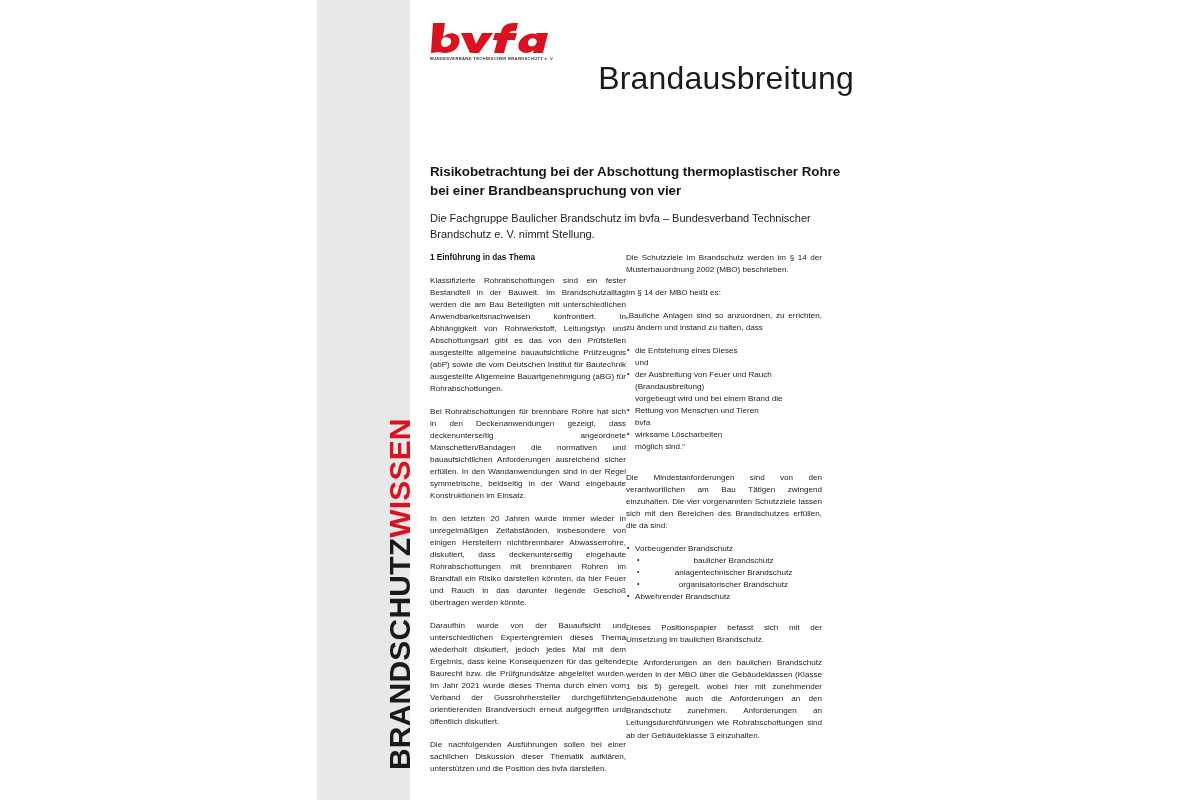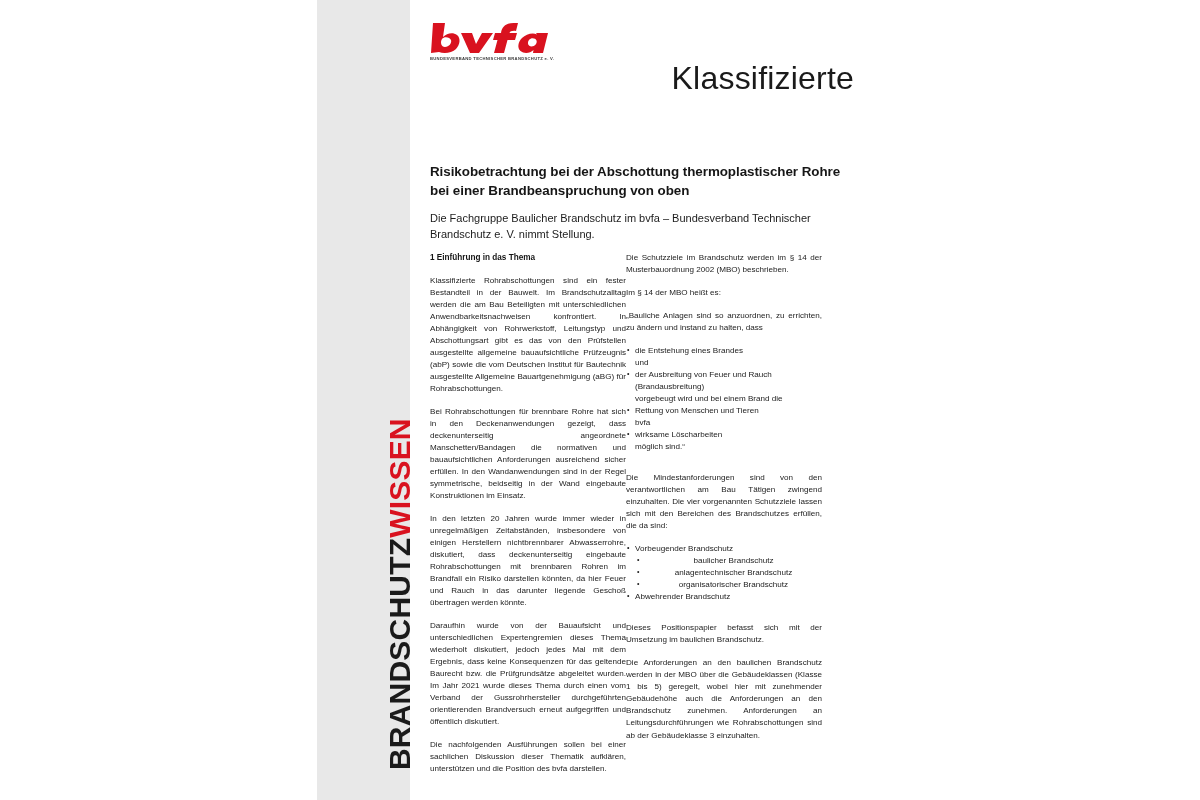--- a/index.html
+++ b/index.html
@@ -221,45 +221,45 @@
 
             <path d="M130 22 L142 22 C144 8 154 1 170 2 L176 2 L172 18 C164 17 160 19 159 22 L174 22 L170 36 L155 36 L148 62 L128 62 L135 36 L126 36 Z"></path>
 
             <path d="M212 22 L236 22 L226 62 L206 62 L207 56 C200 63 188 64 181 58 C174 52 176 40 184 32 C192 24 206 20 214 25 Z M198 36 C194 41 196 49 203 49 C210 49 215 42 213 37 C211 32 202 31 198 36 Z"></path>
           </g>
         </svg>
         <span class="logo-tagline">BUNDESVERBAND TECHNISCHER BRANDSCHUTZ e. V.</span>
       </div>
     </div>
 
-    <div class="doc-kind">Klassifizierte</div>
+    <div class="doc-kind">Brandausbreitung</div>
 
     <div class="title-block">
-      <h1 class="doc-title">Risikobetrachtung bei der Abschottung thermoplastischer Rohre bei einer Brandbeanspruchung von oben</h1>
+      <h1 class="doc-title">Risikobetrachtung bei der Abschottung thermoplastischer Rohre bei einer Brandbeanspruchung von vier</h1>
       <p class="doc-subtitle">Die Fachgruppe Baulicher Brandschutz im bvfa – Bundesverband Technischer Brandschutz e. V. nimmt Stellung.</p>
     </div>
 
     <div class="columns">
 
       <div class="col col-left">
         <h2 class="section-head">1 Einführung in das Thema</h2>
         <p class="para">Klassifizierte Rohrabschottungen sind ein fester Bestandteil in der Bauwelt. Im Brandschutzalltag werden die am Bau Beteiligten mit unterschiedlichen Anwendbarkeitsnachweisen konfrontiert. In Abhängigkeit von Rohrwerkstoff, Leitungstyp und Abschottungsart gibt es das von den Prüfstellen ausgestellte allgemeine bauaufsichtliche Prüfzeugnis (abP) sowie die vom Deutschen Institut für Bautechnik ausgestellte Allgemeine Bauartgenehmigung (aBG) für Rohrabschottungen.</p>
         <p class="para">Bei Rohrabschottungen für brennbare Rohre hat sich in den Deckenanwendungen gezeigt, dass deckenunterseitig angeordnete Manschetten/Bandagen die normativen und bauaufsichtlichen Anforderungen ausreichend sicher erfüllen. In den Wandanwendungen sind in der Regel symmetrische, beidseitig in der Wand eingebaute Konstruktionen im Einsatz.</p>
         <p class="para">In den letzten 20 Jahren wurde immer wieder in unregelmäßigen Zeitabständen, insbesondere von einigen Herstellern nichtbrennbarer Abwasserrohre, diskutiert, dass deckenunterseitig eingebaute Rohrabschottungen mit brennbaren Rohren im Brandfall ein Risiko darstellen könnten, da hier Feuer und Rauch in das darunter liegende Geschoß übertragen werden könnte.</p>
         <p class="para">Daraufhin wurde von der Bauaufsicht und unterschiedlichen Expertengremien dieses Thema wiederholt diskutiert, jedoch jedes Mal mit dem Ergebnis, dass keine Konsequenzen für das geltende Baurecht bzw. die Prüfgrundsätze abgeleitet wurden. Im Jahr 2021 wurde dieses Thema durch einen vom Verband der Gussrohrhersteller durchgeführten orientierenden Brandversuch erneut aufgegriffen und öffentlich diskutiert.</p>
         <p class="para last">Die nachfolgenden Ausführungen sollen bei einer sachlichen Diskussion dieser Thematik aufklären, unterstützen und die Position des bvfa darstellen.</p>
       </div>
 
       <div class="col col-right">
         <p class="para">Die Schutzziele im Brandschutz werden im § 14 der Musterbauordnung 2002 (MBO) beschrieben.</p>
         <p class="para noj">Im § 14 der MBO heißt es:</p>
         <p class="para">„Bauliche Anlagen sind so anzuordnen, zu errichten, zu ändern und instand zu halten, dass</p>
 
         <ul class="bullets">
-          <li>die Entstehung eines Brandes</li>
+          <li>die Entstehung eines Dieses</li>
           <li class="nobullet">und</li>
           <li>der Ausbreitung von Feuer und Rauch</li>
           <li class="nobullet">(Brandausbreitung)</li>
           <li class="nobullet">vorgebeugt wird und bei einem Brand die</li>
           <li>Rettung von Menschen und Tieren</li>
           <li class="nobullet">bvfa</li>
           <li>wirksame Löscharbeiten</li>
           <li class="nobullet">möglich sind.“</li>
         </ul>
 

